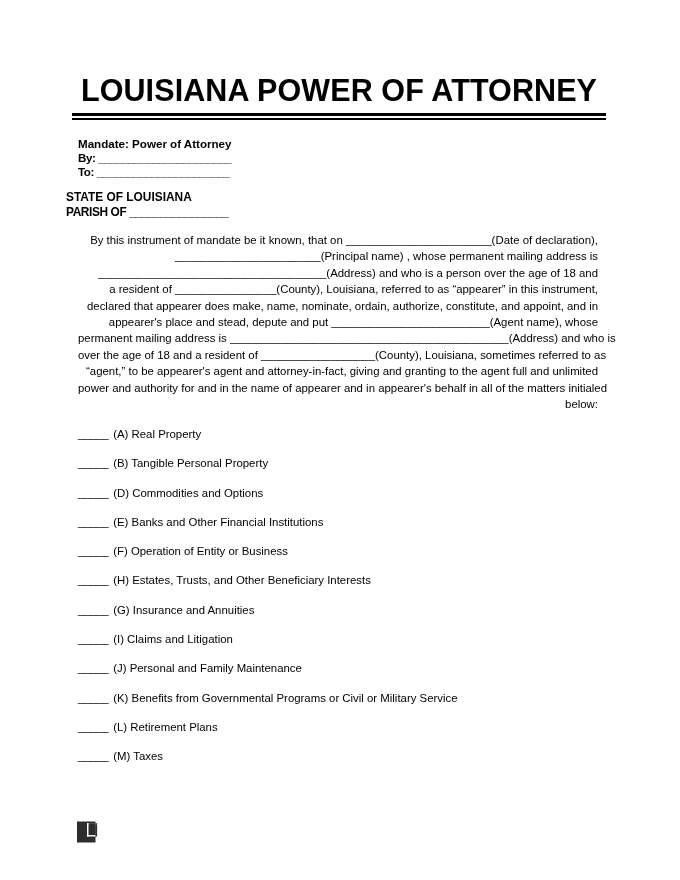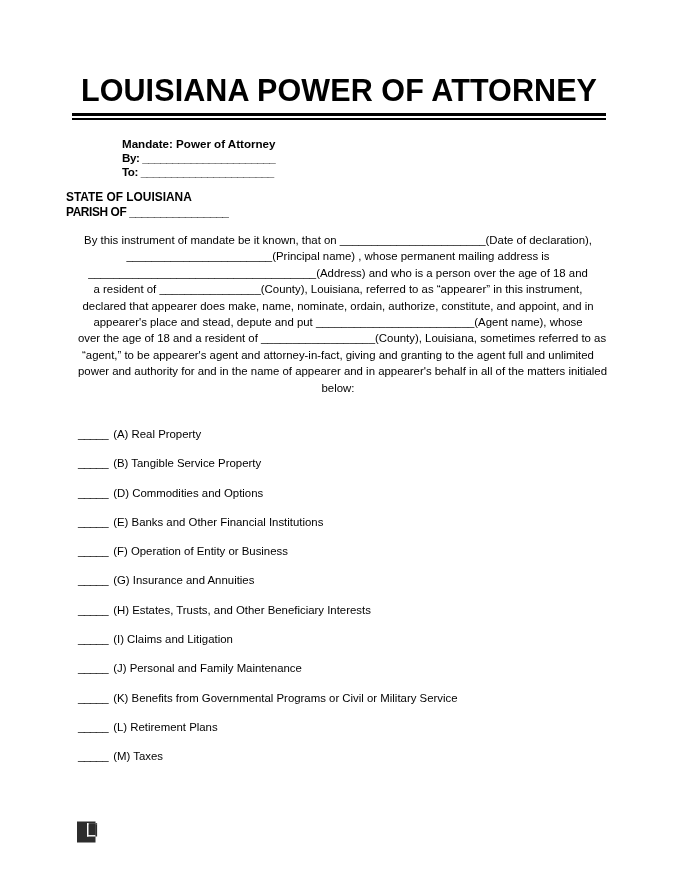--- a/index.html
+++ b/index.html
@@ -60,21 +60,21 @@
   
   .mandate-block {
     position: absolute;
     left: 78px;
     top: 137px;
     font-size: 11.6px;
     font-weight: bold;
     line-height: 14.2px;
     white-space: nowrap;
   }
-  .mandate-block .line { display: block; margin-left: 44px; }
+  .mandate-block .line { display: block; }
   .blank-b { letter-spacing: -0.4px; }
 
   .state-block {
     position: absolute;
     left: 66px;
     top: 190px;
     font-size: 11.9px;
     font-weight: bold;
     line-height: 14.6px;
     white-space: nowrap;
@@ -82,21 +82,21 @@
   .state-block .line { display: block; }
 
   
   .body-para {
     position: absolute;
     left: 78px;
     top: 232px;
     width: 520px;
     font-size: 11.4px;
     line-height: 16.4px;
-    text-align: center;
+    text-align: right;
   }
   .body-para .ln { display: block; white-space: nowrap; }
 
   
   .initial-list {
     position: absolute;
     left: 78px;
     top: 427px;
     width: 520px;
   }
@@ -146,47 +146,48 @@
     <span class="line blank-b">PARISH OF ________________</span>
   </div>
 
   <div class="body-para">
     <span class="ln">By this instrument of mandate be it known, that on _______________________(Date of declaration),</span>
     <span class="ln">_______________________(Principal name) , whose permanent mailing address is</span>
     <span class="ln">____________________________________(Address) and who is a person over the age of 18 and</span>
     <span class="ln">a resident of ________________(County), Louisiana, referred to as “appearer” in this instrument,</span>
     <span class="ln">declared that appearer does make, name, nominate, ordain, authorize, constitute, and appoint, and in</span>
     <span class="ln">appearer's place and stead, depute and put _________________________(Agent name), whose</span>
+    <span class="ln">permanent mailing address is ____________________________________________(Address) and who is</span>
     <span class="ln">over the age of 18 and a resident of __________________(County), Louisiana, sometimes referred to as</span>
     <span class="ln">“agent,” to be appearer's agent and attorney-in-fact, giving and granting to the agent full and unlimited</span>
     <span class="ln">power and authority for and in the name of appearer and in appearer's behalf in all of the matters initialed</span>
     <span class="ln">below:</span>
   </div>
 
   <div class="initial-list">
     <div class="initial-item">
       <span class="blank">_____</span><span>(A) Real Property</span>
     </div>
     <div class="initial-item">
-      <span class="blank">_____</span><span>(B) Tangible Service Property</span>
+      <span class="blank">_____</span><span>(B) Tangible Personal Property</span>
     </div>
     <div class="initial-item">
       <span class="blank">_____</span><span>(D) Commodities and Options</span>
     </div>
     <div class="initial-item">
       <span class="blank">_____</span><span>(E) Banks and Other Financial Institutions</span>
     </div>
     <div class="initial-item">
       <span class="blank">_____</span><span>(F) Operation of Entity or Business</span>
     </div>
     <div class="initial-item">
+      <span class="blank">_____</span><span>(H) Estates, Trusts, and Other Beneficiary Interests</span>
+    </div>
+    <div class="initial-item">
       <span class="blank">_____</span><span>(G) Insurance and Annuities</span>
-    </div>
-    <div class="initial-item">
-      <span class="blank">_____</span><span>(H) Estates, Trusts, and Other Beneficiary Interests</span>
     </div>
     <div class="initial-item">
       <span class="blank">_____</span><span>(I) Claims and Litigation</span>
     </div>
     <div class="initial-item">
       <span class="blank">_____</span><span>(J) Personal and Family Maintenance</span>
     </div>
     <div class="initial-item">
       <span class="blank">_____</span><span>(K) Benefits from Governmental Programs or Civil or Military Service</span>
     </div>

